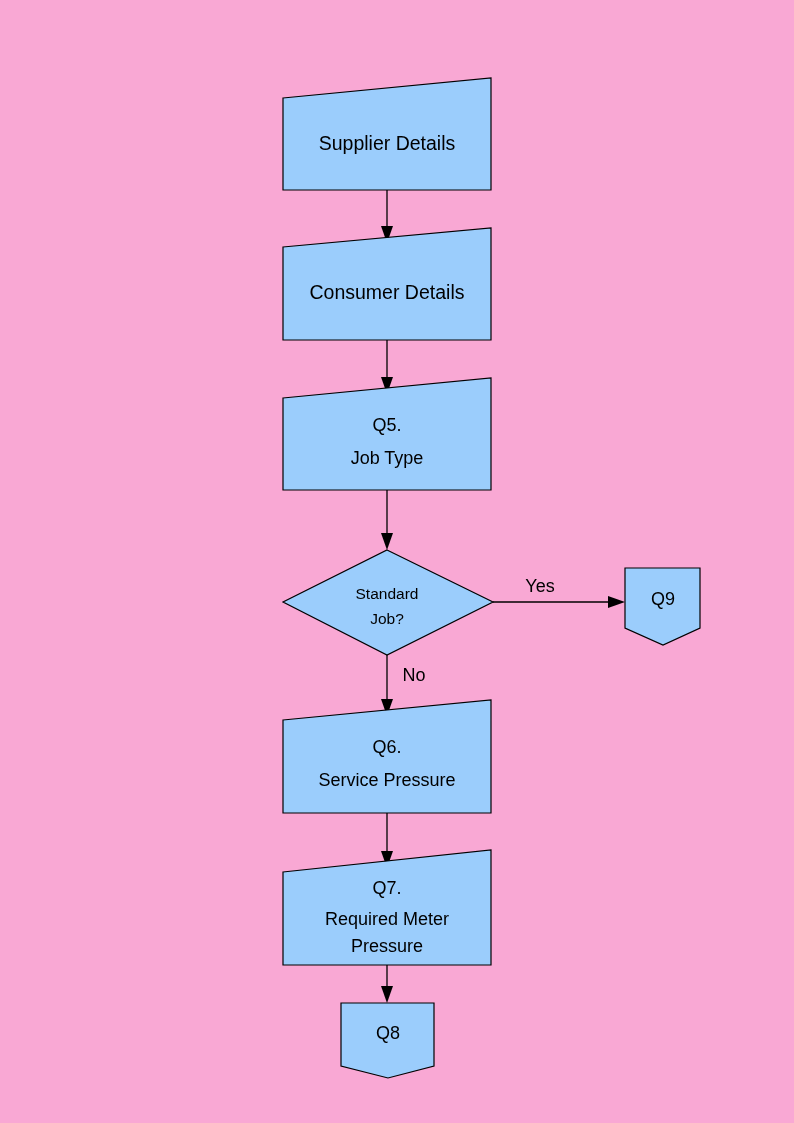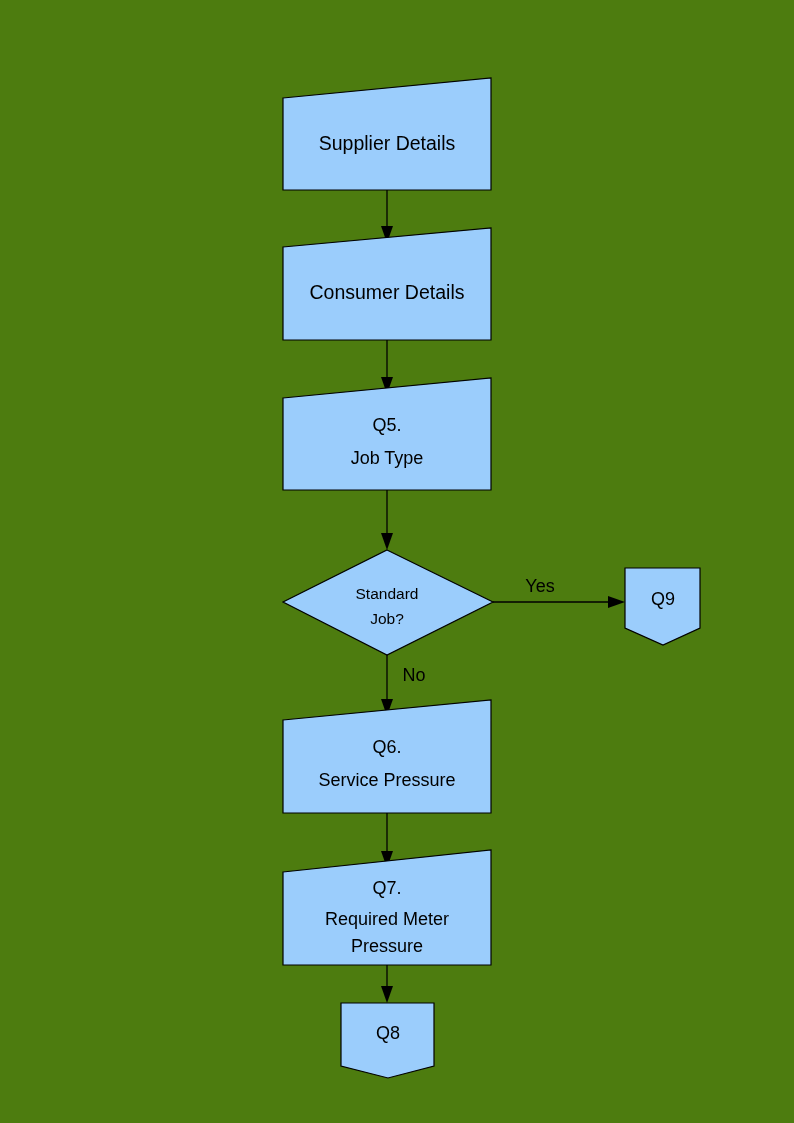--- a/index.html
+++ b/index.html
@@ -11,21 +11,21 @@
   body {
     width: 794px;
     height: 1123px;
     font-family: "Liberation Sans", sans-serif;
     overflow: hidden;
   }
   #flowchart-canvas {
     position: relative;
     width: 794px;
     height: 1123px;
-    background: #4d7c0f;
+    background: #f9a8d4;
   }
   #flow-svg {
     position: absolute;
     left: 0;
     top: 0;
     width: 794px;
     height: 1123px;
     display: block;
   }
   .node-shape {

